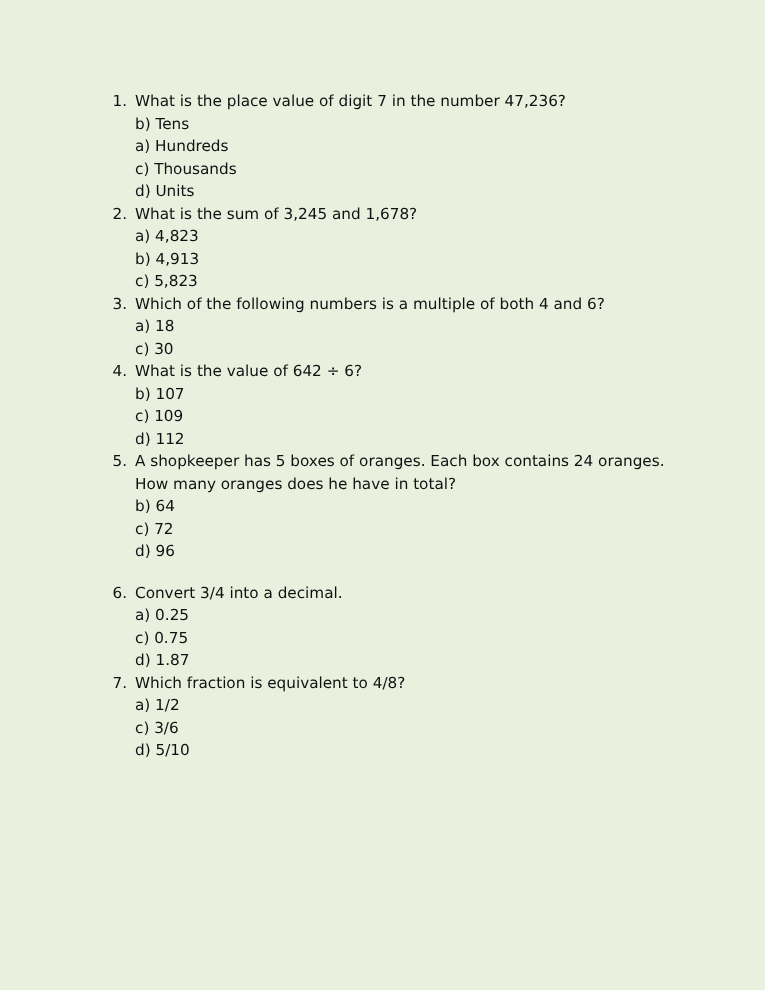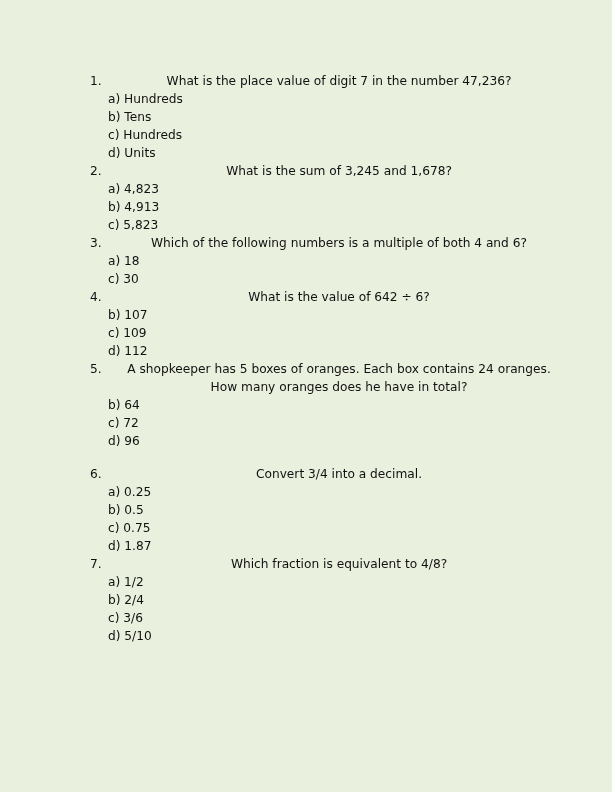--- a/index.html
+++ b/index.html
@@ -3,36 +3,36 @@
 <meta charset="utf-8">
 <style>
   html, body { margin: 0; padding: 0; }
   body { width: 612px; height: 792px; background: #e9f0de; overflow: hidden; position: relative;
          font-family: "DejaVu Sans", sans-serif; color: #111; }
   .page { position: absolute; left: 90px; top: 72px; width: 480px; }
   .q { position: relative; }
   .q.gap { margin-top: 15px; }
   .line { font-size: 12.2px; line-height: 18px; height: 18px; white-space: nowrap; }
   .num { position: absolute; left: 0; width: 18px; }
-  .stem { padding-left: 18px; text-align: center; }
+  .stem { padding-left: 18px; }
   .opt { padding-left: 18px; }
 </style>
 </head>
 <body>
 
 <div class="page">
 
   <div class="q">
     <div class="line">
         <span class="num">1.</span>
         <div class="stem">What is the place value of digit 7 in the number 47,236?</div>
       </div>
+    <div class="line opt">b) Tens</div>
     <div class="line opt">a) Hundreds</div>
-    <div class="line opt">b) Tens</div>
-    <div class="line opt">c) Hundreds</div>
+    <div class="line opt">c) Thousands</div>
     <div class="line opt">d) Units</div>
   </div>
 
   <div class="q">
     <div class="line">
         <span class="num">2.</span>
         <div class="stem">What is the sum of 3,245 and 1,678?</div>
       </div>
     <div class="line opt">a) 4,823</div>
     <div class="line opt">b) 4,913</div>
@@ -68,28 +68,26 @@
     <div class="line opt">c) 72</div>
     <div class="line opt">d) 96</div>
   </div>
 
   <div class="q gap">
     <div class="line">
         <span class="num">6.</span>
         <div class="stem">Convert 3/4 into a decimal.</div>
       </div>
     <div class="line opt">a) 0.25</div>
-    <div class="line opt">b) 0.5</div>
     <div class="line opt">c) 0.75</div>
     <div class="line opt">d) 1.87</div>
   </div>
 
   <div class="q">
     <div class="line">
         <span class="num">7.</span>
         <div class="stem">Which fraction is equivalent to 4/8?</div>
       </div>
     <div class="line opt">a) 1/2</div>
-    <div class="line opt">b) 2/4</div>
     <div class="line opt">c) 3/6</div>
     <div class="line opt">d) 5/10</div>
   </div>
 </div>
 
 </body></html>

